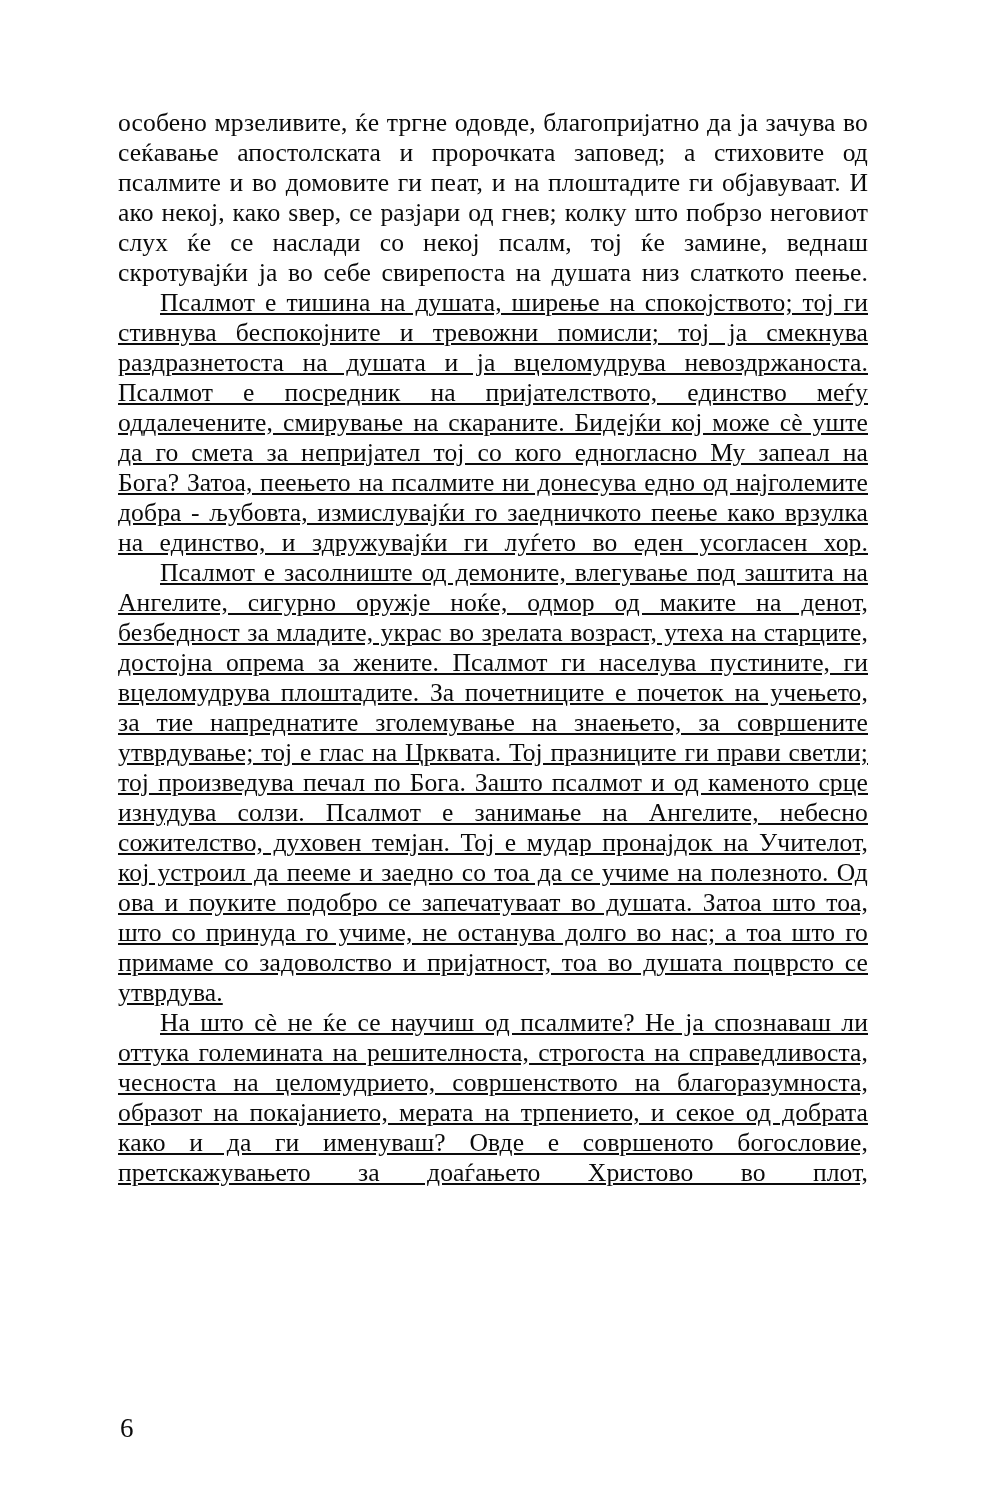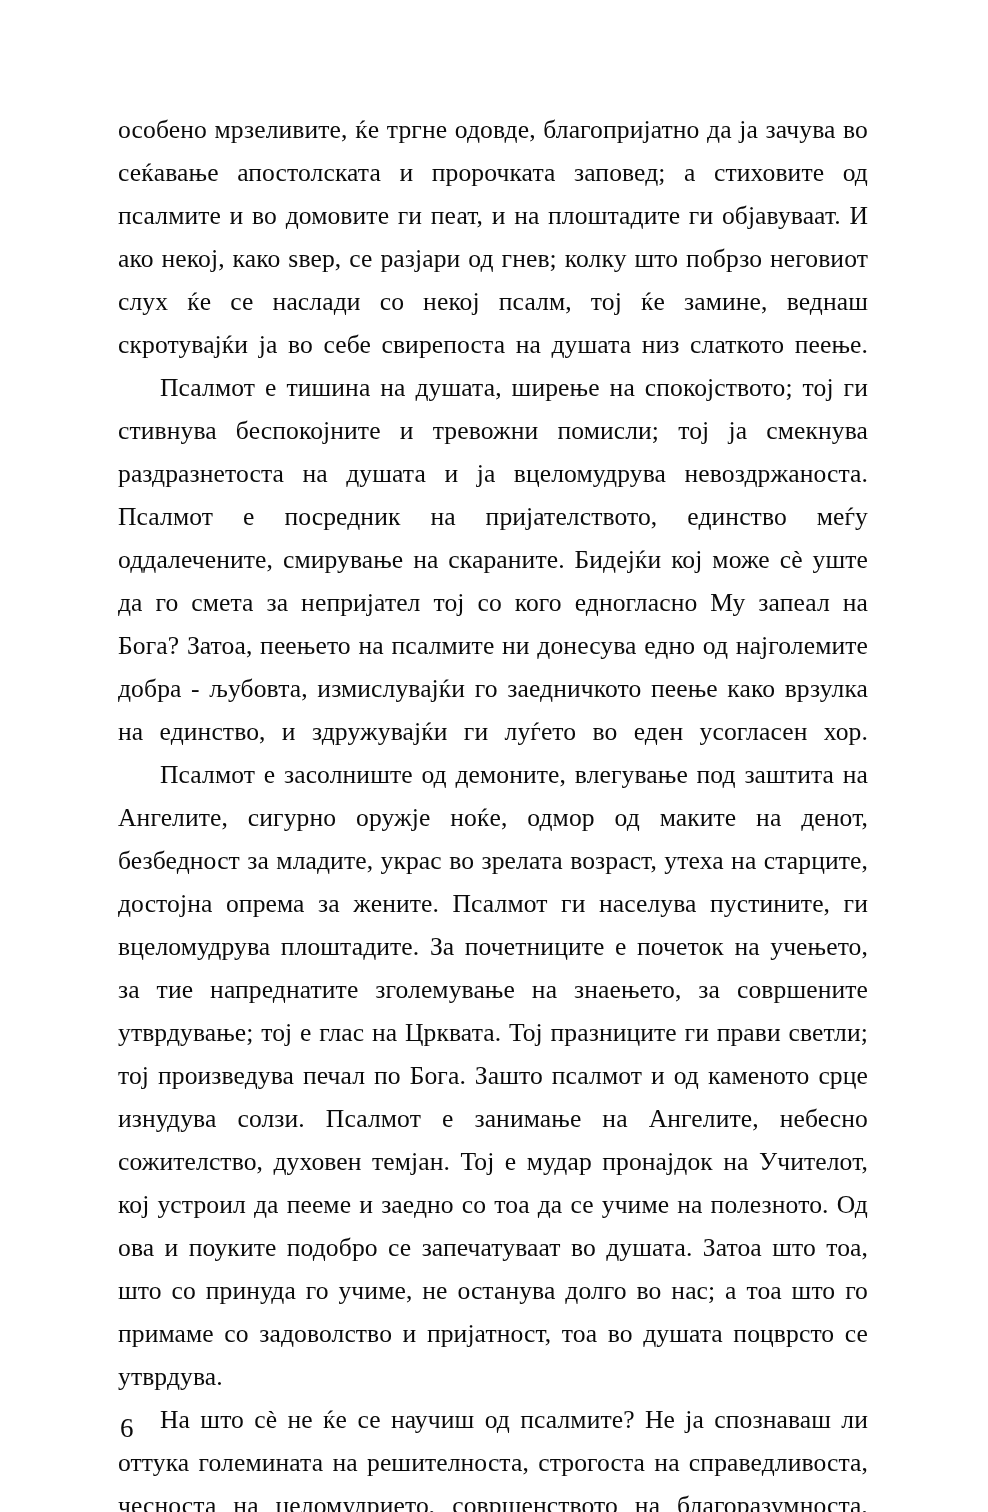--- a/index.html
+++ b/index.html
@@ -18,30 +18,31 @@
   }
   .textblock {
     position: absolute;
     left: 118px;
     top: 108px;
     width: 750px;
   }
   .para {
     margin: 0;
     font-size: 25.6px;
-    line-height: 43px;
+    line-height: 30px;
     text-align: justify;
     text-justify: inter-word;
     -webkit-hyphens: none;
     hyphens: none;
     letter-spacing: 0.1px;
     word-spacing: 0.4px;
   }
   .para.indent {
     text-indent: 42px;
+    text-decoration: underline;
   }
   
   .para.continues {
     text-align-last: justify;
   }
   .pagenum {
     position: absolute;
     left: 120px;
     top: 1412px;
     font-size: 27px;

